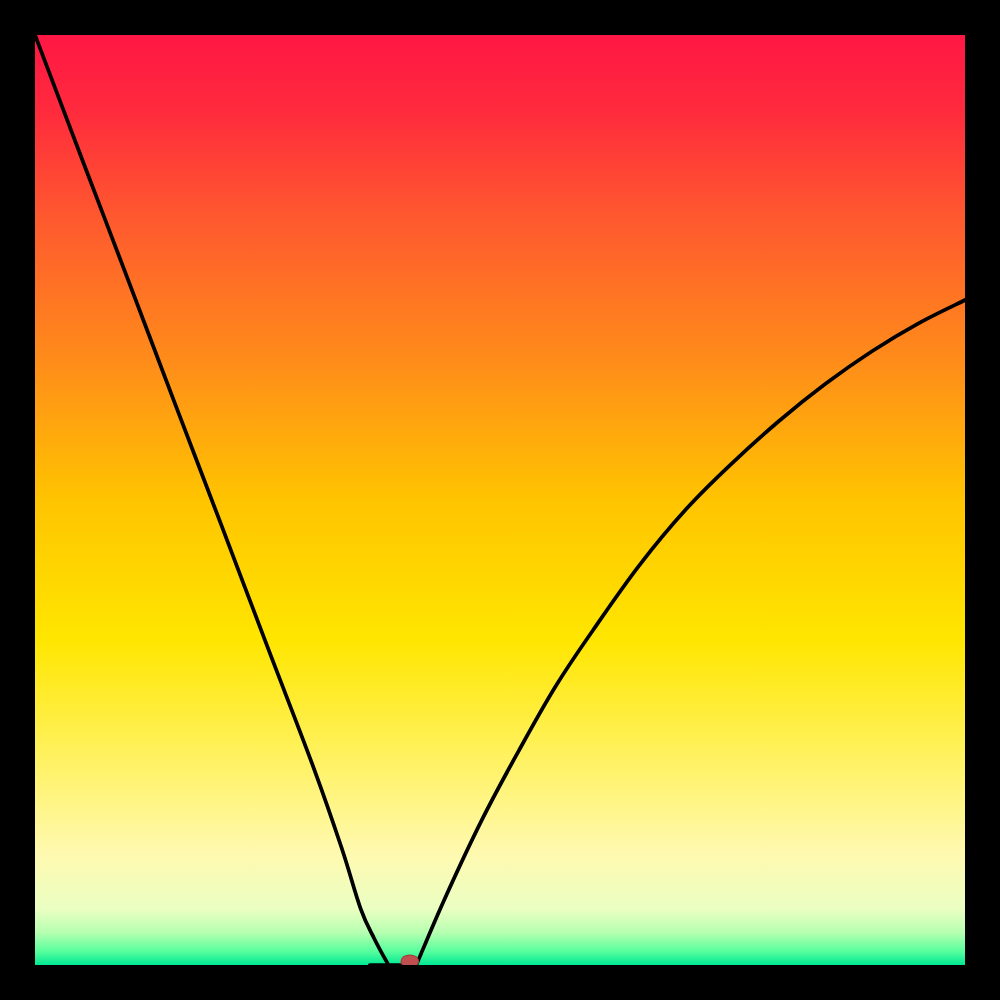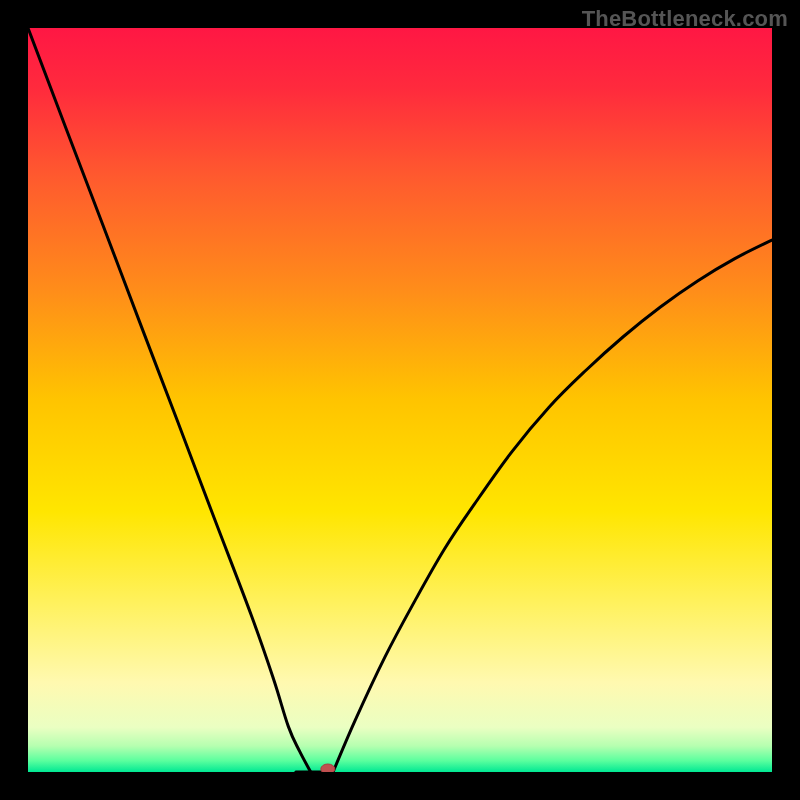--- a/index.html
+++ b/index.html
@@ -80,14 +80,13 @@
       <g id="curves">
           <path class="curve" d="M 0.00 0.00 C 6.70 17.68, 23.81 62.99, 37.20 98.21 C 50.59 133.43, 61.01 160.45, 74.40 195.67 C 87.79 230.89, 98.21 258.66, 111.60 293.88 C 124.99 329.10, 135.41 356.12, 148.80 391.34 C 162.19 426.56, 172.61 454.33, 186.00 489.55 C 199.39 524.77, 212.49 557.96, 223.20 587.02 C 233.91 616.08, 238.82 630.91, 245.52 651.00 C 252.22 671.09, 255.71 685.63, 260.40 698.62 C 265.09 711.61, 267.54 715.00, 271.56 723.17 C 275.58 731.34, 280.71 740.25, 282.72 744.00"></path>
           <path class="curve" d="M 267.84 744.00 C 270.52 744.00, 277.36 744.00, 282.72 744.00 C 288.08 744.00, 293.58 744.00, 297.60 744.00 C 301.62 744.00, 303.70 744.00, 305.04 744.00"></path>
           <path class="curve" d="M 305.04 744.00 C 309.06 734.63, 317.99 712.68, 327.36 691.92 C 336.73 671.16, 346.41 650.11, 357.12 628.68 C 367.83 607.25, 376.17 592.30, 386.88 572.88 C 397.59 553.46, 405.93 538.21, 416.64 520.80 C 427.35 503.39, 434.35 493.57, 446.40 476.16 C 458.45 458.75, 470.21 441.49, 483.60 424.08 C 496.99 406.67, 507.41 394.17, 520.80 379.44 C 534.19 364.71, 544.61 354.96, 558.00 342.24 C 571.39 329.52, 581.81 320.14, 595.20 308.76 C 608.59 297.38, 619.01 289.04, 632.40 279.00 C 645.79 268.96, 656.21 261.66, 669.60 252.96 C 682.99 244.26, 693.41 238.01, 706.80 230.64 C 720.19 223.27, 737.30 215.39, 744.00 212.04"></path>
         </g>
       <g id="marker-g">
           <ellipse class="marker" cx="299.83" cy="741.00" rx="7" ry="5" fill="#c05050"></ellipse>
         </g>
     </svg>
   </div>
-  <div class="watermark">TheBottleneck.com</div>
 </div>
 
 </body></html>

